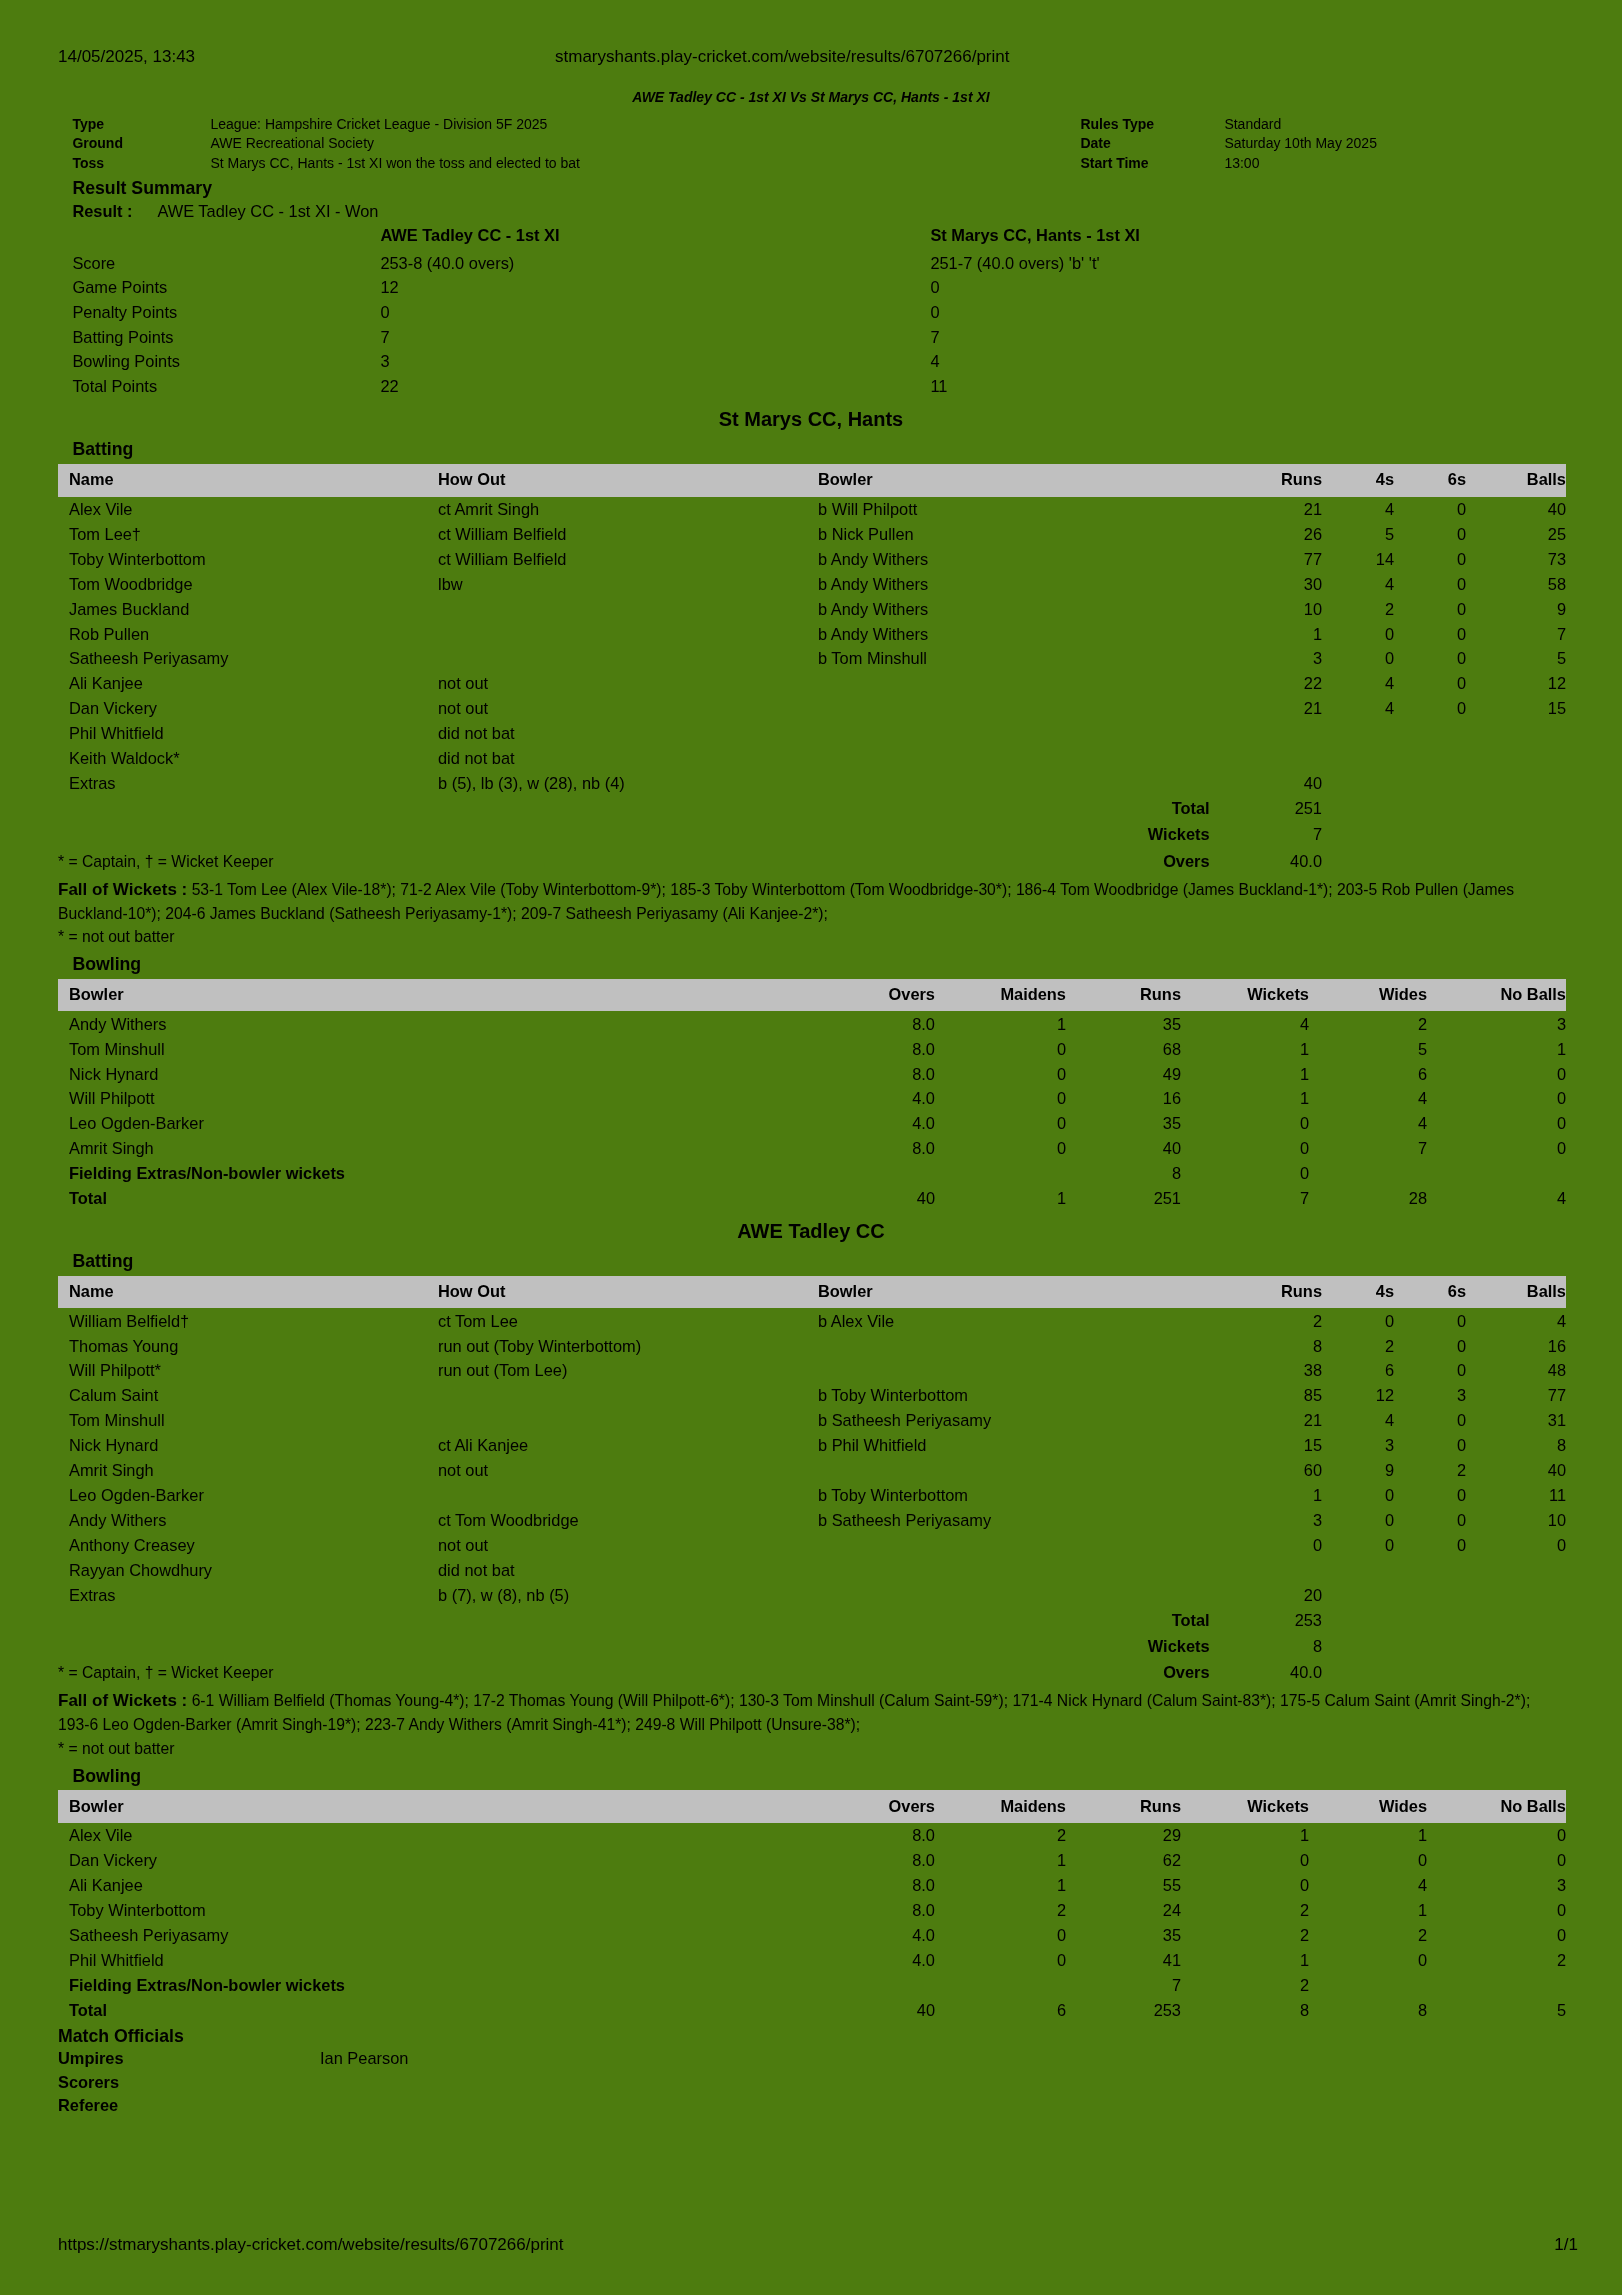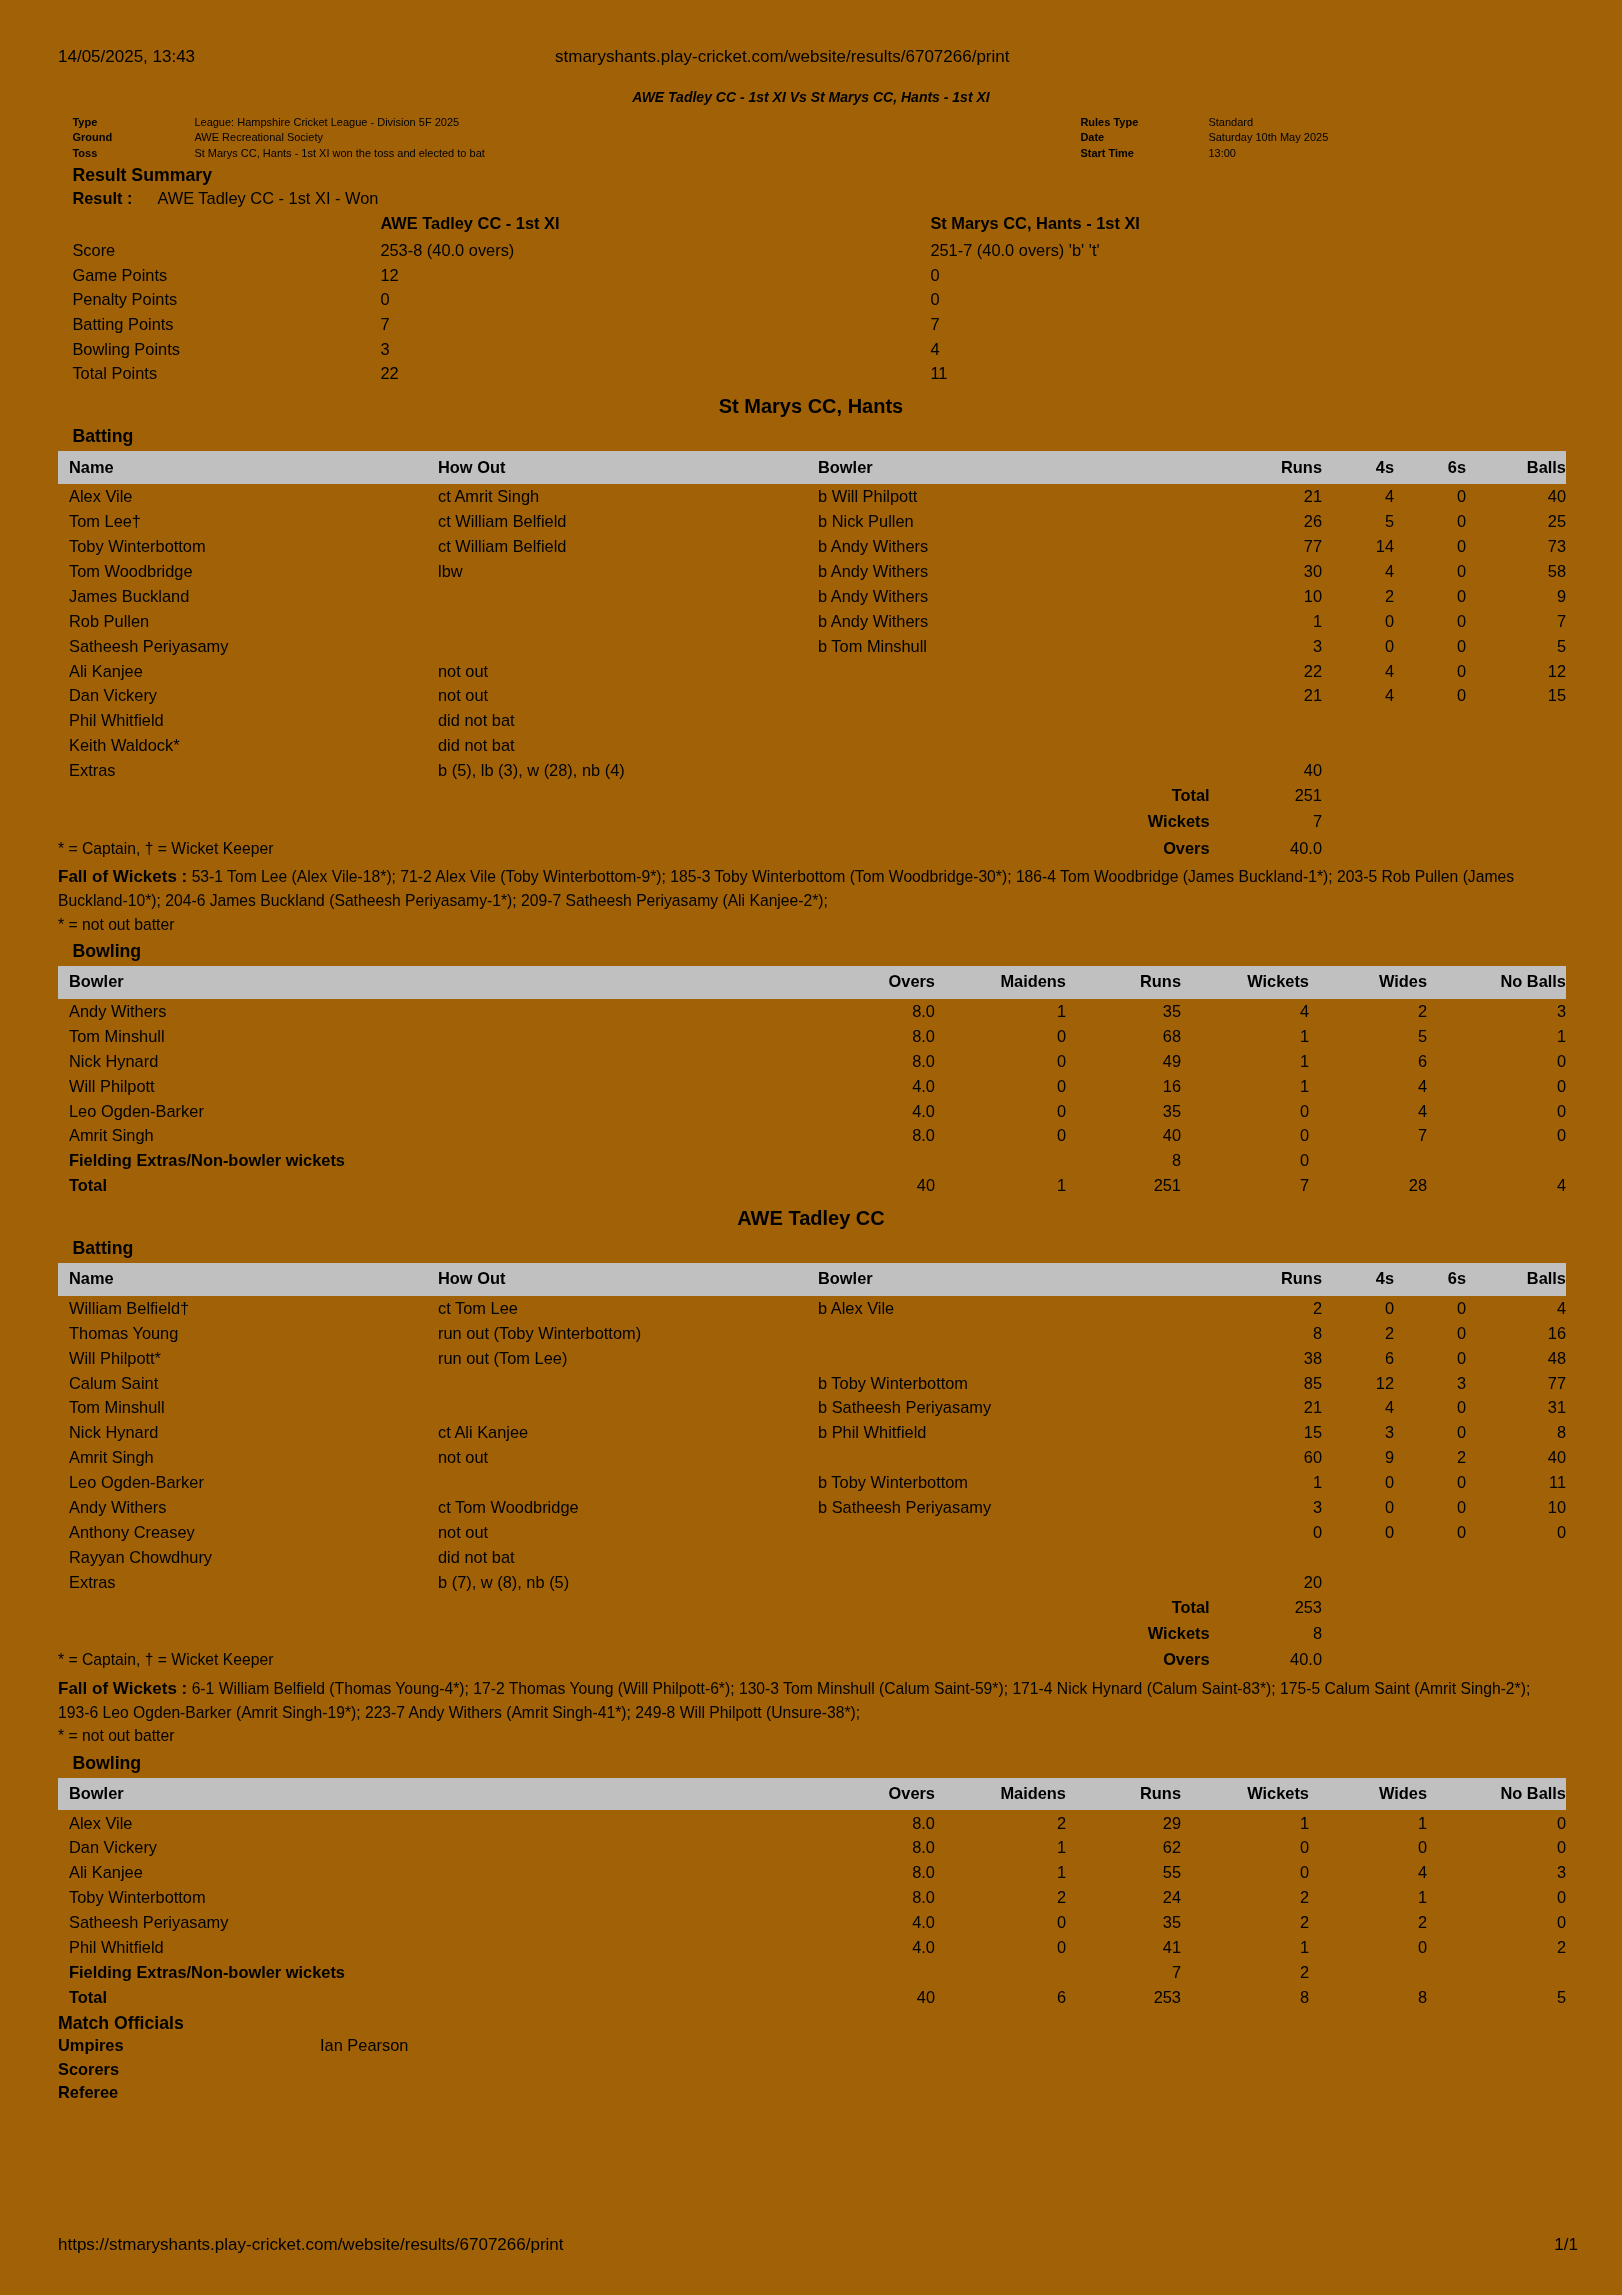--- a/index.html
+++ b/index.html
@@ -9,21 +9,21 @@
     background: #ffffff;
   }
   body {
     font-family: "Liberation Sans", sans-serif;
     color: #000000;
   }
   .page {
     position: relative;
     width: 1622px;
     height: 2295px;
-    background: #a16207;
+    background: #4d7c0f;
     box-sizing: border-box;
     padding: 0;
     overflow: hidden;
   }
   .inner {
     position: absolute;
     left: 0; top: 0;
     width: 1622px;
     padding: 47px 58px 0 58px;
     box-sizing: border-box;
@@ -78,22 +78,23 @@
 
   
   .info-wrap {
     display: flex;
     margin-left: 14.4px;
   }
   .info-left { width: 1008px; }
   .info-right { flex: 1; }
   .info-row {
     display: flex;
-    font-size: 11px;
+    font-size: 14px;
     line-height: 1.42;
+    gap: 16px;
   }
   .info-row .k {
     font-weight: bold;
     width: 122px;
     flex: 0 0 122px;
   }
   .info-right .info-row .k { width: 128px; flex: 0 0 128px; }
   .info-row .v { flex: 1; }
 
   

